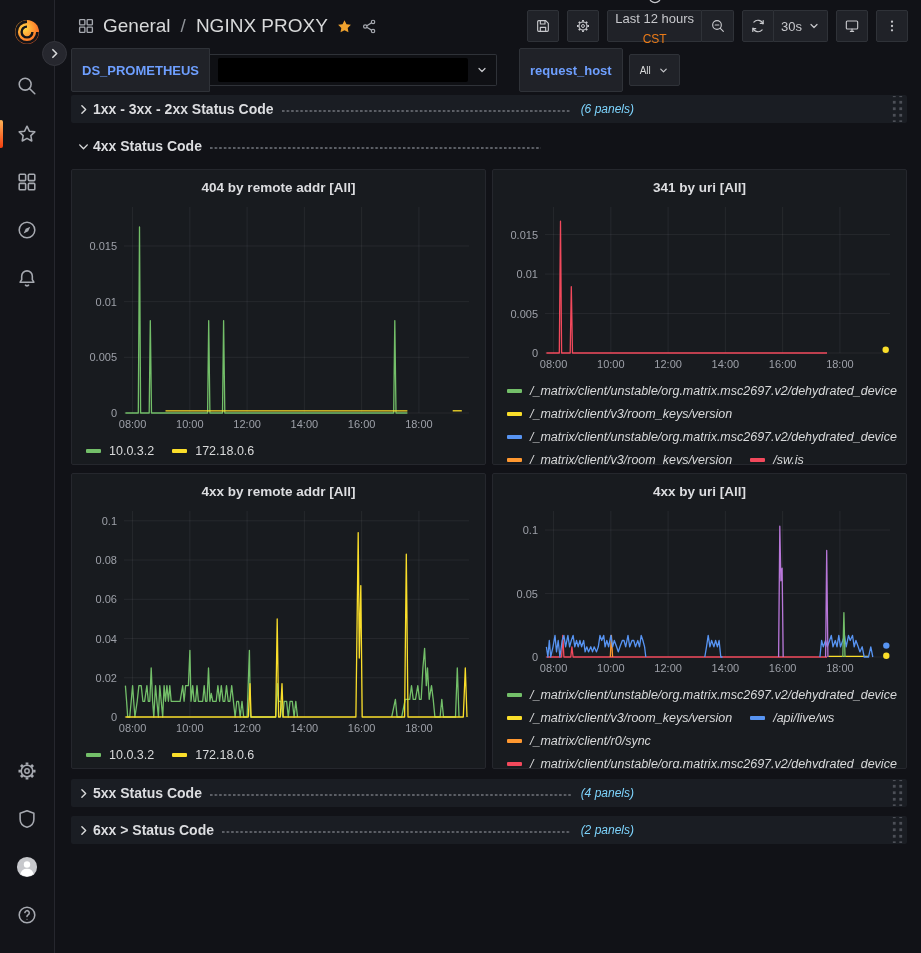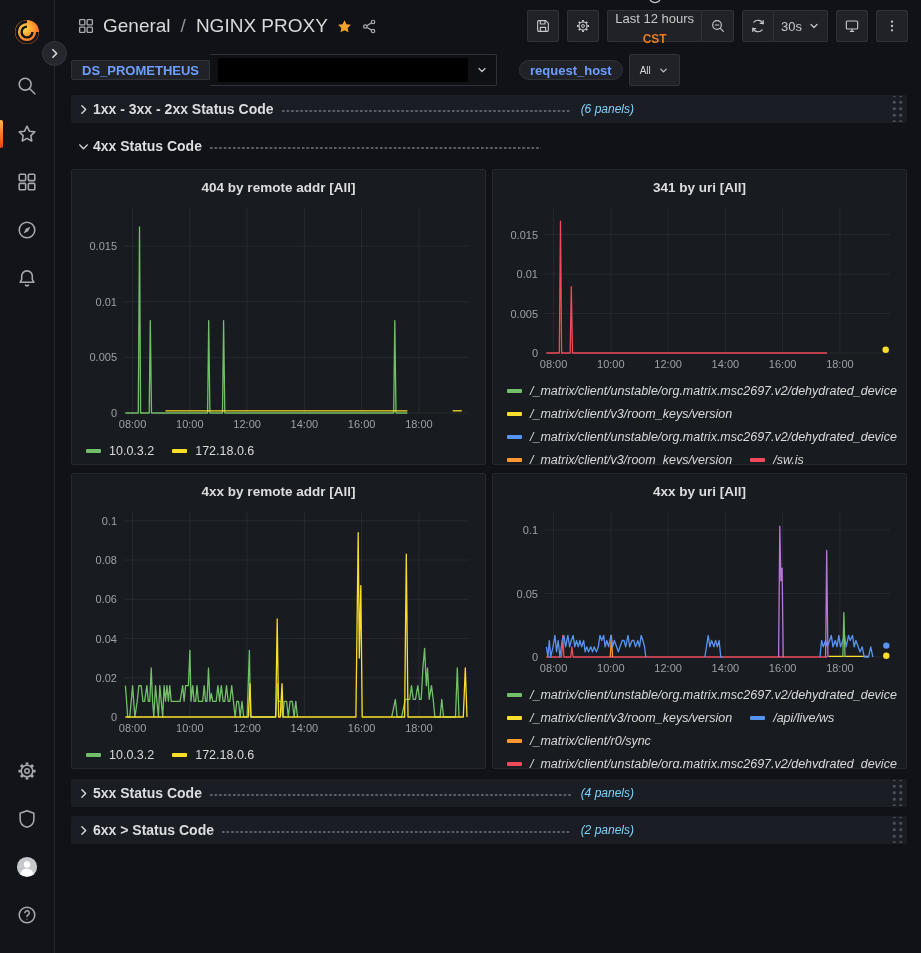--- a/index.html
+++ b/index.html
@@ -39,31 +39,31 @@
   .crumb .mini-ic svg{width:17px;height:17px;}
   .toolbar{ margin-left:auto; display:flex; align-items:center; gap:8px;}
   .tb-btn{ height:32px; min-width:32px; padding:0 7px; background:#202228; border:1px solid #2f3238;
     border-radius:2px; color:#c7c8cc; display:flex; align-items:center; justify-content:center; gap:6px;
     font-size:13px; cursor:pointer; white-space:nowrap;}
   .tb-btn svg{ width:16px; height:16px; flex:0 0 auto;}
   .tb-group{ display:flex; }
   .tb-group .tb-btn{ border-radius:0;}
   .tb-group .tb-btn:first-child{ border-radius:2px 0 0 2px;flex-direction:column;}
   .tb-group .tb-btn:last-child{ border-radius:0 2px 2px 0; border-left:none;}
-  .tz{ color:#eb7b18; font-weight:bold; font-size:12px;}
+  .tz{ color:#eb7b18; font-weight:normal; font-size:12px;}
   .chev{ width:12px !important; height:12px !important; }
   
   .varbar{ height:40px; flex:0 0 40px; display:flex; align-items:center; padding:0 14px 4px 16px; gap:0;}
-  .var-label{ height:20px; display:flex; align-items:center; padding:0 10px; background:#202228;
+  .var-label{ height:44px; display:flex; align-items:center; padding:0 10px; background:#202228;
     border:1px solid #2f3238; border-radius:2px 0 0 2px; color:#6e9fff; font-size:13px; font-weight:bold;}
   .var-select{ height:32px; width:287px; background:#0f1014; border:1px solid #2f3238; border-left:none;
     border-radius:0 2px 2px 0; display:flex; align-items:center; padding:0 8px; cursor:pointer;}
   .redacted{ flex:1; height:24px; background:#000; border-radius:2px;}
   .var-select svg{ width:12px; height:12px; color:#c7c8cc; margin-left:8px;}
-  .var-label2{ margin-left:22px; border-radius:14px;}
+  .var-label2{ margin-left:22px; border-radius:2px;}
   .var-value{ height:32px; display:flex; align-items:center; gap:7px; padding:0 10px; margin-left:6px;
     background:#202228; border:1px solid #2f3238; border-radius:2px; font-size:10px; color:#d8d9da; cursor:pointer;}
   .var-value svg{width:11px;height:11px;color:#c7c8cc;}
   
   .content{ flex:1; padding:3px 14px 0 16px; overflow:hidden;}
   .dash-row{ height:28px; display:flex; align-items:center; border-radius:2px; margin-bottom:9px;
     cursor:pointer; padding:0 4px 0 2px;}
   .dash-row.collapsed{ background:#1a1d23;}
   .row-chev{ width:20px; display:flex; justify-content:center; color:#d8d9da;}
   .row-chev svg{width:13px;height:13px;}

